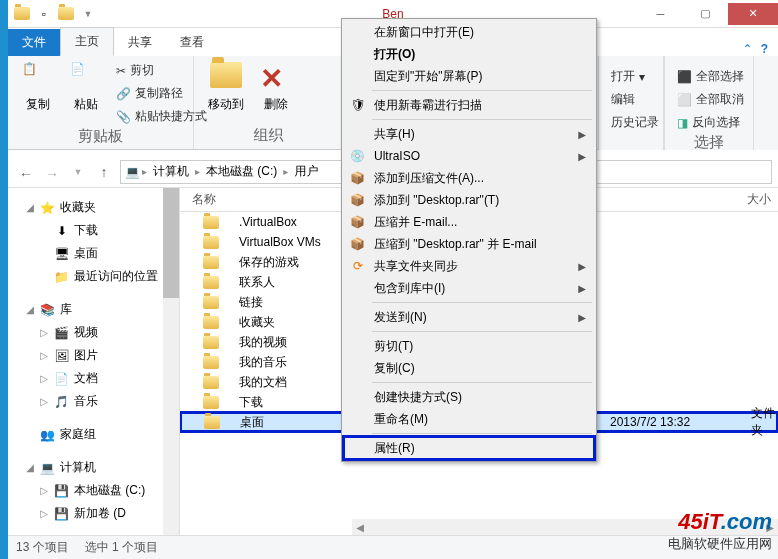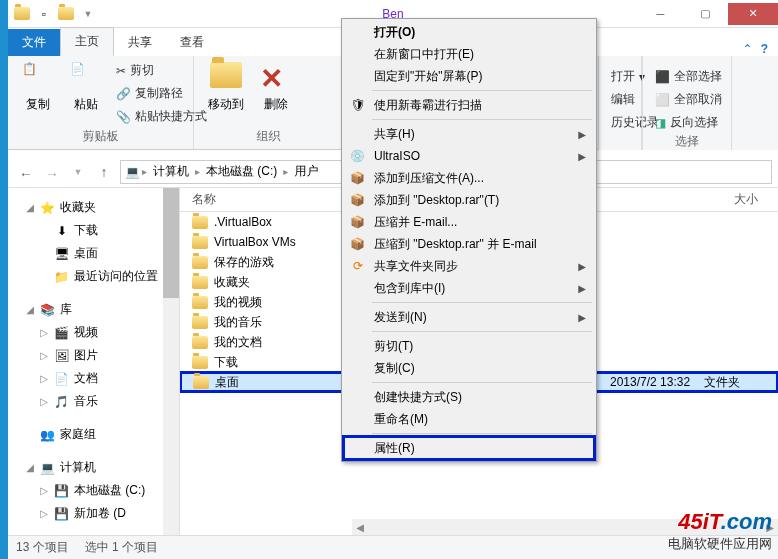--- a/index.html
+++ b/index.html
@@ -1,32 +1,32 @@
 <!DOCTYPE html>
 <html><head>
 <meta charset="utf-8">
 <style>
 * { margin: 0; padding: 0; box-sizing: border-box; font-family: "Microsoft YaHei", "SimSun", sans-serif; }
 body { width: 778px; height: 559px; background: #fff; position: relative; overflow: hidden; font-size: 12px; }
 .edge { position: absolute; left: 0; top: 0; width: 8px; height: 559px; background: #1e90d0; }
 .titlebar { position: absolute; left: 8px; top: 0; right: 0; height: 28px; background: #fff; display: flex; align-items: center; border-bottom: 1px solid #ddd; }
 .titlebar .qat { display: flex; align-items: center; gap: 6px; padding-left: 6px; }
 .titlebar .qat-icon { width: 16px; height: 16px; display: flex; align-items: center; justify-content: center; }
-.titlebar .title { position: absolute; left: 50%; transform: translateX(-50%); color: #6d28d9; }
+.titlebar .title { position: absolute; left: 50%; transform: translateX(-50%); color: #b91c1c; }
 .winbtns { margin-left: auto; display: flex; }
 .winbtn { width: 45px; height: 22px; display: flex; align-items: center; justify-content: center; color: #555; font-size: 11px; }
 .winbtn.close { background: #c75050; color: #fff; width: 50px; }
 .ribbon-tabs { position: absolute; left: 8px; top: 28px; right: 0; height: 28px; background: #fff; display: flex; align-items: flex-end; }
 .rtab { padding: 5px 14px; color: #333; cursor: default; }
 .rtab.file { background: #1979ca; color: #fff; }
 .rtab.active { border: 1px solid #ccc; border-bottom: 1px solid #f5f6f7; background: #f5f6f7; margin-top: 48px; }
 .rhelp { margin-left: auto; padding-right: 10px; display: flex; gap: 8px; color: #1979ca; align-items: center; }
 .ribbon { position: absolute; left: 8px; top: 56px; right: 0; height: 94px; background: #f5f6f7; border-bottom: 1px solid #ccc; display: flex; }
 .rgroup { border-right: 1px solid #ddd; padding: 4px 8px; display: flex; flex-direction: column; justify-content: space-between; }
-.rgroup-label { text-align: center; color: #666; font-size: 12px; }
+.rgroup-label { text-align: center; color: #666; font-size: 15px; }
 .rgroup-body { display: flex; align-items: flex-start; gap: 4px; }
 .bigbtn { display: flex; flex-direction: column; align-items: center; gap: 2px; padding: 2px 6px; }
 .bigbtn .icon { width: 32px; height: 32px; }
 .smallbtn { display: flex; align-items: center; gap: 4px; padding: 2px 4px; color: #333; white-space: nowrap; }
 .smallcol { display: flex; flex-direction: column; gap: 2px; }
 .folder-big { width: 32px; height: 26px; background: linear-gradient(#fde89a, #e8b84a); border-radius: 2px; position: relative; }
 .folder-big::before { content: ""; position: absolute; left: 2px; top: -5px; width: 12px; height: 6px; background: #e8b84a; border-radius: 2px 2px 0 0; }
 .x-icon { color: #c0392b; font-size: 28px; font-weight: bold; }
 .addressbar { position: absolute; left: 8px; top: 156px; right: 0; height: 32px; background: #fff; display: flex; align-items: center; padding: 0 6px; gap: 4px; border-bottom: 1px solid #e0e0e0; }
 .navbtns { display: flex; gap: 2px; }
@@ -40,23 +40,23 @@
 .tree-scroll { position: absolute; right: 0; top: 0; width: 16px; height: 100%; background: #f0f0f0; }
 .tree-thumb { position: absolute; right: 0; top: 0; width: 16px; height: 110px; background: #c0c0c0; }
 .tnode { display: flex; align-items: center; gap: 4px; padding: 3px 2px; white-space: nowrap; }
 .tnode .exp { width: 12px; color: #888; font-size: 10px; text-align: center; }
 .tnode.depth1 { padding-left: 12px; }
 .tnode.depth2 { padding-left: 26px; }
 .ticon { width: 16px; height: 16px; display: inline-flex; align-items: center; justify-content: center; }
 .listarea { flex: 1; display: flex; flex-direction: column; position: relative; }
 .listhdr { height: 24px; display: flex; border-bottom: 1px solid #e0e0e0; align-items: center; color: #555; }
 .col-name { width: 156px; padding-left: 12px; }
-.col-size { margin-left: auto; padding-right: 20px; }
+.col-size { margin-left: auto; padding-right: 7px; }
 .listbody { flex: 1; overflow: hidden; }
-.row { display: flex; align-items: center; height: 20px; padding-left: 12px; gap: 6px; }
+.row { display: flex; align-items: center; height: 20px; padding-left: 23px; gap: 20px; }
 .row.selected { background: #cde8ff; border: 1px solid #7bb6e8; }
 .row.highlighted { outline: 3px solid #0020d0; outline-offset: -2px; }
 .folder-sm { width: 16px; height: 13px; background: linear-gradient(#fde89a, #e8b84a); border-radius: 2px; position: relative; display: inline-block; }
 .folder-sm::before { content: ""; position: absolute; left: 1px; top: -3px; width: 6px; height: 3px; background: #e8b84a; border-radius: 1px 1px 0 0; }
 .hscroll { position: absolute; bottom: 0; left: 172px; right: 0; height: 16px; background: #f0f0f0; display: flex; align-items: center; }
 .hscroll .arrow { width: 16px; text-align: center; color: #888; font-size: 10px; }
 .statusbar { position: absolute; left: 8px; bottom: 0; right: 0; height: 24px; background: #f5f6f7; border-top: 1px solid #ddd; display: flex; align-items: center; padding: 0 8px; gap: 16px; color: #555; }
 .ctxmenu { position: absolute; left: 341px; top: 18px; width: 256px; background: #f0f0f0; border: 1px solid #a0a0a0; box-shadow: 2px 2px 4px rgba(0,0,0,0.3); padding: 2px; z-index: 100; }
 .ctxitem { display: flex; align-items: center; height: 22px; padding: 0 24px 0 30px; position: relative; white-space: nowrap; }
 .ctxitem .cicon { position: absolute; left: 6px; width: 16px; height: 16px; display: flex; align-items: center; justify-content: center; }
@@ -145,21 +145,21 @@
       <div class="bigbtn">
         <div class="icon x-icon">✕</div>
         <span>删除</span>
       </div>
     </div>
     <div class="rgroup-label">组织</div>
   </div>
 </div>
 
 <div class="rightpanel">
-  <div class="rgroup" style="width:44px">
+  <div class="rgroup" style="width:66px">
     <div class="smallcol" style="padding-top:6px">
       <div class="smallbtn"><span>打开</span> ▾</div>
       <div class="smallbtn">
           <span>编辑</span>
         </div>
       <div class="smallbtn">
           <span>历史记录</span>
         </div>
     </div>
   </div>
@@ -296,20 +296,32 @@
       <div class="row">
           <span class="ticon">
             <span class="folder-sm"></span>
           </span>
           <span>保存的游戏</span>
         </div>
       <div class="row">
           <span class="ticon">
             <span class="folder-sm"></span>
           </span>
+          <span>联系人</span>
+        </div>
+      <div class="row">
+          <span class="ticon">
+            <span class="folder-sm"></span>
+          </span>
+          <span>链接</span>
+        </div>
+      <div class="row">
+          <span class="ticon">
+            <span class="folder-sm"></span>
+          </span>
           <span>收藏夹</span>
         </div>
       <div class="row">
           <span class="ticon">
             <span class="folder-sm"></span>
           </span>
           <span>我的视频</span>
         </div>
       <div class="row">
           <span class="ticon">
@@ -328,42 +340,42 @@
             <span class="folder-sm"></span>
           </span>
           <span>下载</span>
         </div>
       <div class="row selected highlighted">
         <span class="ticon">
             <span class="folder-sm"></span>
           </span>
         <span>桌面</span>
         <span style="position:absolute;left:430px">2013/7/2 13:32</span>
-        <span style="position:absolute;left:524px">文件夹</span>
+        <span style="position:absolute;left:571px">文件夹</span>
       </div>
     </div>
     <div class="hscroll">
       <span class="arrow">◀</span>
       <div style="flex:1"></div>
       <span class="arrow">▶</span>
     </div>
   </div>
 </div>
 
 <div class="statusbar">
   <span>13 个项目</span>
   <span>选中 1 个项目</span>
 </div>
 
 <div class="ctxmenu">
+  <div class="ctxitem">
+      <span>在新窗口中打开(E)</span>
+    </div>
   <div class="ctxitem" style="font-weight:bold">
       <span>打开(O)</span>
-    </div>
-  <div class="ctxitem">
-      <span>在新窗口中打开(E)</span>
     </div>
   <div class="ctxitem">
       <span>固定到"开始"屏幕(P)</span>
     </div>
   <div class="ctxsep"></div>
   <div class="ctxitem">
       <span class="cicon">🛡</span>
       <span>使用新毒霸进行扫描</span>
     </div>
   <div class="ctxsep"></div>

